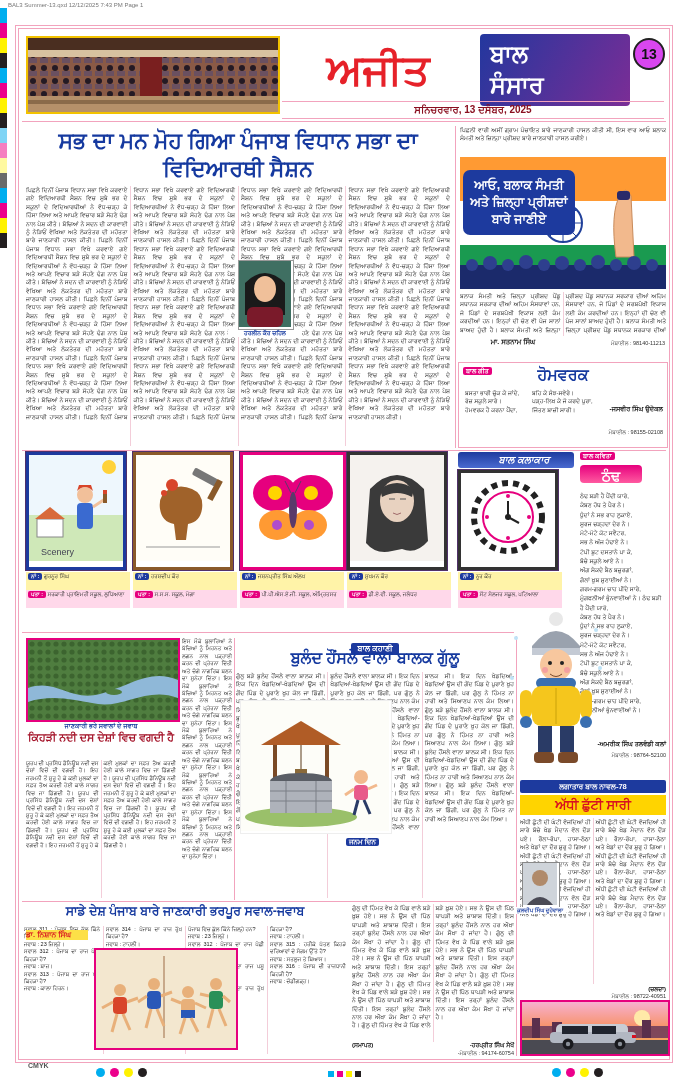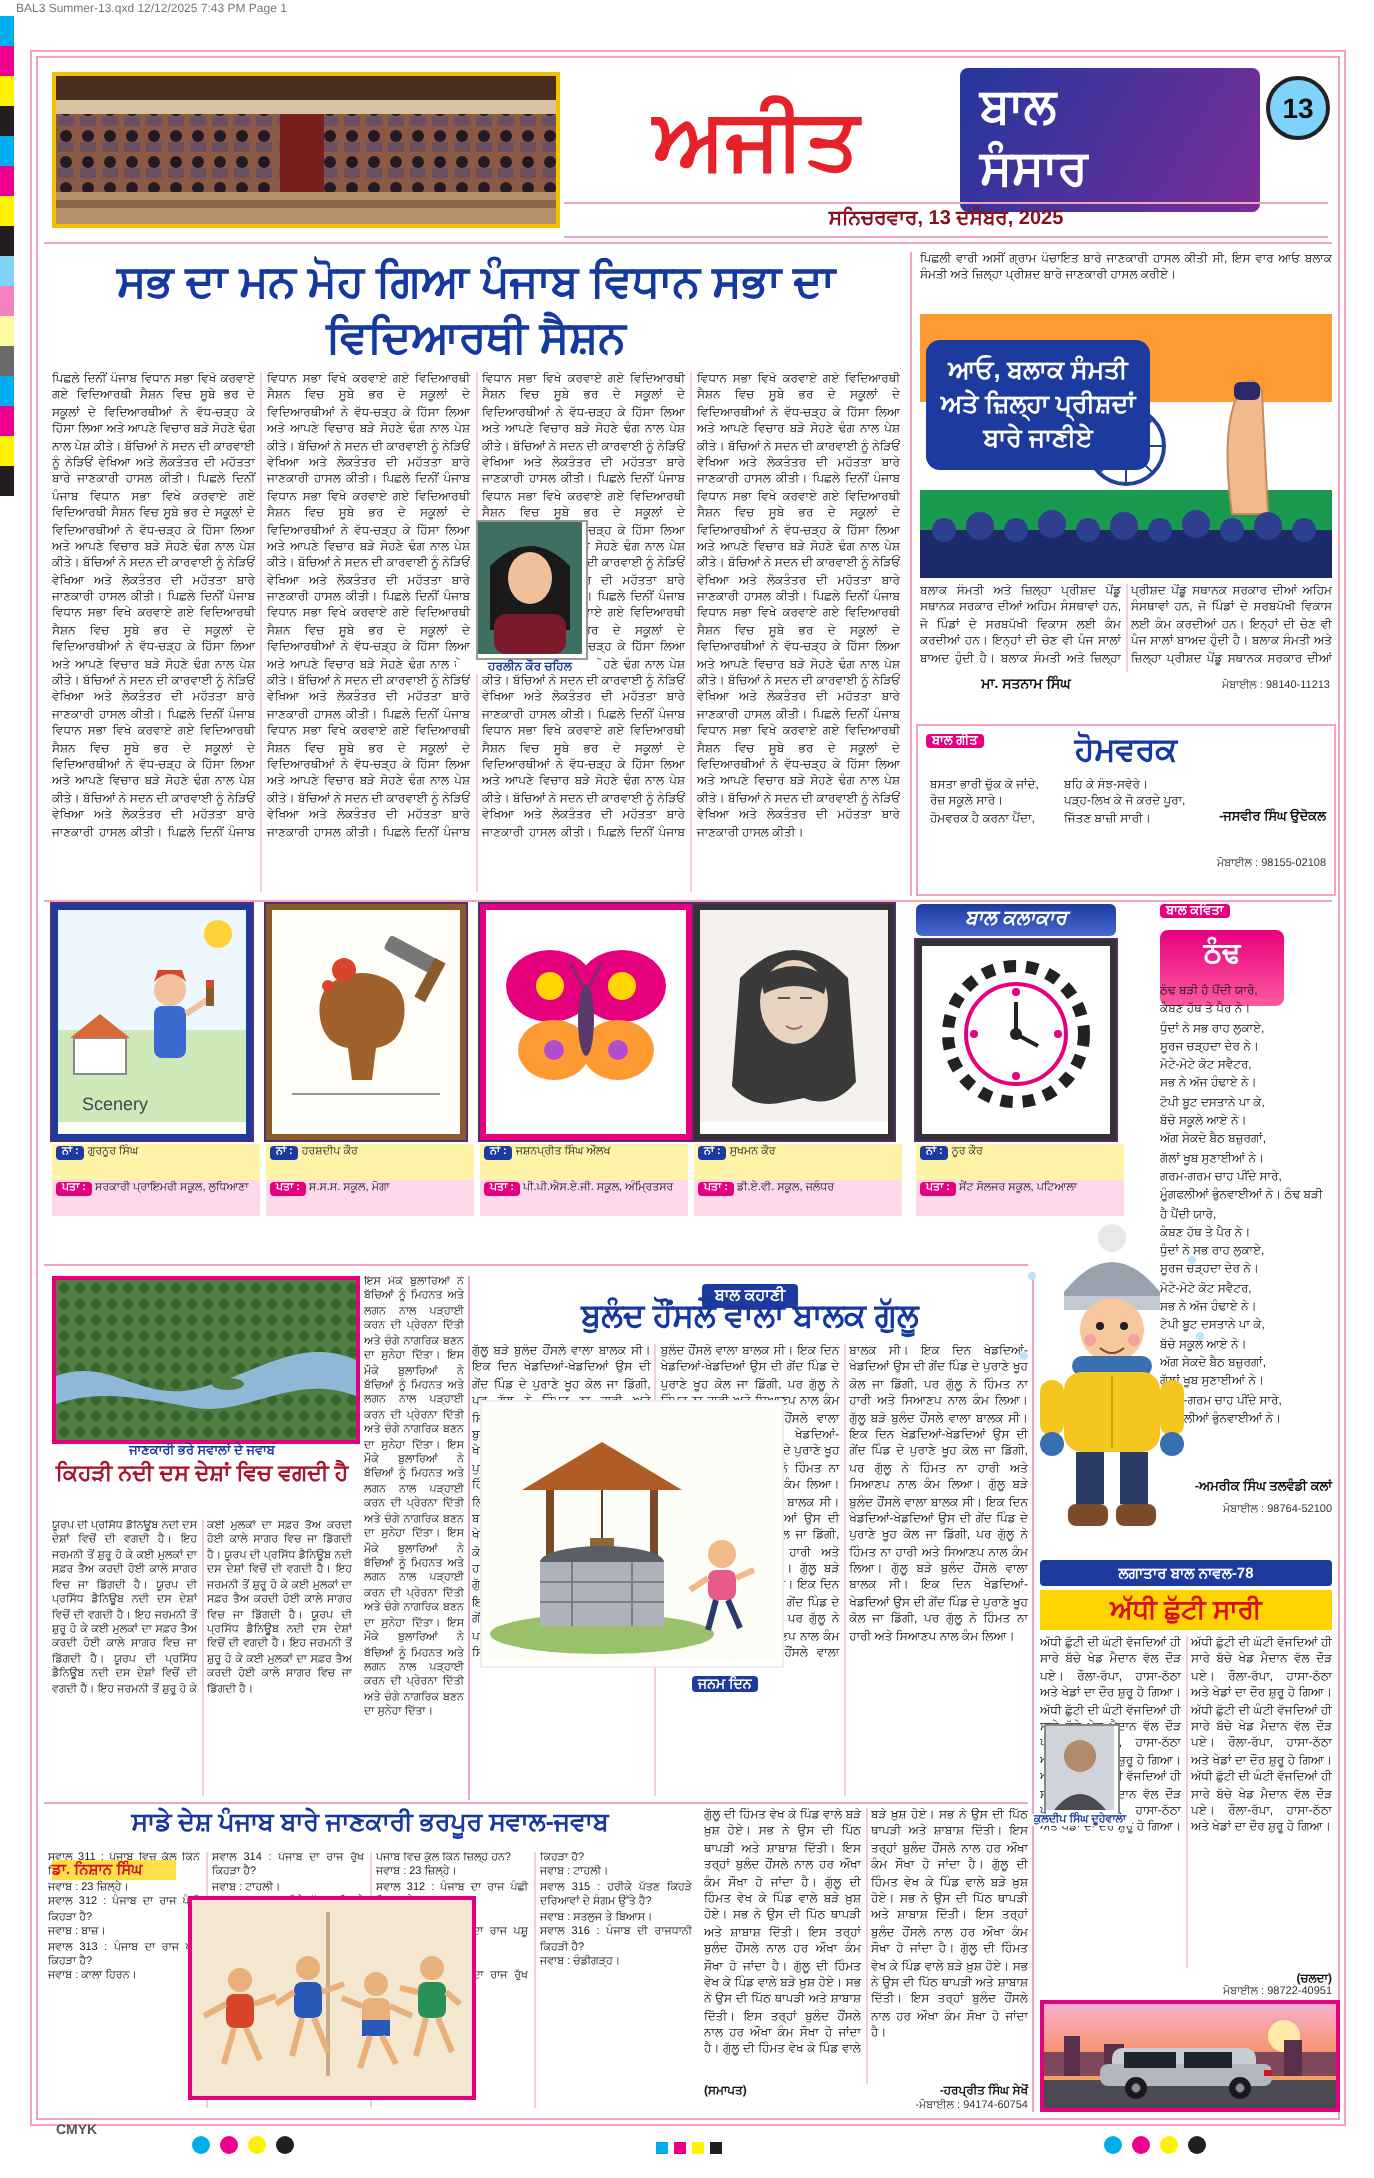--- a/index.html
+++ b/index.html
@@ -70,21 +70,21 @@
     </svg>
   </div>
 
   <div class="abs" style="left:480px;top:34px;width:150px;height:72px;background:linear-gradient(120deg,#23379e,#7b2d96);border-radius:4px;color:#fff;font-weight:bold;font-size:24px;line-height:1.3;padding:4px 10px;box-sizing:border-box;">
     <div>ਬਾਲ</div>
     <div>ਸੰਸਾਰ</div>
   </div>
 
   <div class="abs" style="left:282px;top:40px;width:192px;height:60px;font-size:42px;font-weight:bold;color:#e62129;text-align:center;line-height:60px;overflow:hidden;">ਅਜੀਤ</div>
 
-  <div class="abs" style="left:633px;top:38px;width:28px;height:28px;border-radius:50%;background:#7dd3fc;border:2px solid #222;font-size:14px;font-weight:bold;text-align:center;line-height:28px;color:#111;">13</div>
+  <div class="abs" style="left:633px;top:38px;width:28px;height:28px;border-radius:50%;background:#d946ef;border:2px solid #222;font-size:14px;font-weight:bold;text-align:center;line-height:28px;color:#111;">13</div>
 
   <div class="abs" style="left:282px;top:101px;width:382px;height:16px;border-top:1px solid #f2a3bd;border-bottom:1px solid #f2a3bd;color:#8a1020;font-size:10px;font-weight:bold;text-align:center;line-height:15px;">ਸਨਿਚਰਵਾਰ, 13 ਦਸੰਬਰ, 2025</div>
 
   <div class="abs pinkrule" style="left:22px;top:121px;width:644px;height:0;"></div>
 
   <div class="abs headline-blue" style="left:26px;top:127px;width:424px;font-size:22px;line-height:1.25;">ਸਭ ਦਾ ਮਨ ਮੋਹ ਗਿਆ ਪੰਜਾਬ ਵਿਧਾਨ ਸਭਾ ਦਾ ਵਿਦਿਆਰਥੀ ਸੈਸ਼ਨ</div>
   <div class="abs j f6 c4" style="left:26px;top:186px;width:424px;height:260px;">ਪਿਛਲੇ ਦਿਨੀਂ ਪੰਜਾਬ ਵਿਧਾਨ ਸਭਾ ਵਿਖੇ ਕਰਵਾਏ ਗਏ ਵਿਦਿਆਰਥੀ ਸੈਸ਼ਨ ਵਿਚ ਸੂਬੇ ਭਰ ਦੇ ਸਕੂਲਾਂ ਦੇ ਵਿਦਿਆਰਥੀਆਂ ਨੇ ਵੱਧ-ਚੜ੍ਹ ਕੇ ਹਿੱਸਾ ਲਿਆ ਅਤੇ ਆਪਣੇ ਵਿਚਾਰ ਬੜੇ ਸੋਹਣੇ ਢੰਗ ਨਾਲ ਪੇਸ਼ ਕੀਤੇ। ਬੱਚਿਆਂ ਨੇ ਸਦਨ ਦੀ ਕਾਰਵਾਈ ਨੂੰ ਨੇੜਿਓਂ ਵੇਖਿਆ ਅਤੇ ਲੋਕਤੰਤਰ ਦੀ ਮਹੱਤਤਾ ਬਾਰੇ ਜਾਣਕਾਰੀ ਹਾਸਲ ਕੀਤੀ। ਪਿਛਲੇ ਦਿਨੀਂ ਪੰਜਾਬ ਵਿਧਾਨ ਸਭਾ ਵਿਖੇ ਕਰਵਾਏ ਗਏ ਵਿਦਿਆਰਥੀ ਸੈਸ਼ਨ ਵਿਚ ਸੂਬੇ ਭਰ ਦੇ ਸਕੂਲਾਂ ਦੇ ਵਿਦਿਆਰਥੀਆਂ ਨੇ ਵੱਧ-ਚੜ੍ਹ ਕੇ ਹਿੱਸਾ ਲਿਆ ਅਤੇ ਆਪਣੇ ਵਿਚਾਰ ਬੜੇ ਸੋਹਣੇ ਢੰਗ ਨਾਲ ਪੇਸ਼ ਕੀਤੇ। ਬੱਚਿਆਂ ਨੇ ਸਦਨ ਦੀ ਕਾਰਵਾਈ ਨੂੰ ਨੇੜਿਓਂ ਵੇਖਿਆ ਅਤੇ ਲੋਕਤੰਤਰ ਦੀ ਮਹੱਤਤਾ ਬਾਰੇ ਜਾਣਕਾਰੀ ਹਾਸਲ ਕੀਤੀ। ਪਿਛਲੇ ਦਿਨੀਂ ਪੰਜਾਬ ਵਿਧਾਨ ਸਭਾ ਵਿਖੇ ਕਰਵਾਏ ਗਏ ਵਿਦਿਆਰਥੀ ਸੈਸ਼ਨ ਵਿਚ ਸੂਬੇ ਭਰ ਦੇ ਸਕੂਲਾਂ ਦੇ ਵਿਦਿਆਰਥੀਆਂ ਨੇ ਵੱਧ-ਚੜ੍ਹ ਕੇ ਹਿੱਸਾ ਲਿਆ ਅਤੇ ਆਪਣੇ ਵਿਚਾਰ ਬੜੇ ਸੋਹਣੇ ਢੰਗ ਨਾਲ ਪੇਸ਼ ਕੀਤੇ। ਬੱਚਿਆਂ ਨੇ ਸਦਨ ਦੀ ਕਾਰਵਾਈ ਨੂੰ ਨੇੜਿਓਂ ਵੇਖਿਆ ਅਤੇ ਲੋਕਤੰਤਰ ਦੀ ਮਹੱਤਤਾ ਬਾਰੇ ਜਾਣਕਾਰੀ ਹਾਸਲ ਕੀਤੀ। ਪਿਛਲੇ ਦਿਨੀਂ ਪੰਜਾਬ ਵਿਧਾਨ ਸਭਾ ਵਿਖੇ ਕਰਵਾਏ ਗਏ ਵਿਦਿਆਰਥੀ ਸੈਸ਼ਨ ਵਿਚ ਸੂਬੇ ਭਰ ਦੇ ਸਕੂਲਾਂ ਦੇ ਵਿਦਿਆਰਥੀਆਂ ਨੇ ਵੱਧ-ਚੜ੍ਹ ਕੇ ਹਿੱਸਾ ਲਿਆ ਅਤੇ ਆਪਣੇ ਵਿਚਾਰ ਬੜੇ ਸੋਹਣੇ ਢੰਗ ਨਾਲ ਪੇਸ਼ ਕੀਤੇ। ਬੱਚਿਆਂ ਨੇ ਸਦਨ ਦੀ ਕਾਰਵਾਈ ਨੂੰ ਨੇੜਿਓਂ ਵੇਖਿਆ ਅਤੇ ਲੋਕਤੰਤਰ ਦੀ ਮਹੱਤਤਾ ਬਾਰੇ ਜਾਣਕਾਰੀ ਹਾਸਲ ਕੀਤੀ। ਪਿਛਲੇ ਦਿਨੀਂ ਪੰਜਾਬ ਵਿਧਾਨ ਸਭਾ ਵਿਖੇ ਕਰਵਾਏ ਗਏ ਵਿਦਿਆਰਥੀ ਸੈਸ਼ਨ ਵਿਚ ਸੂਬੇ ਭਰ ਦੇ ਸਕੂਲਾਂ ਦੇ ਵਿਦਿਆਰਥੀਆਂ ਨੇ ਵੱਧ-ਚੜ੍ਹ ਕੇ ਹਿੱਸਾ ਲਿਆ ਅਤੇ ਆਪਣੇ ਵਿਚਾਰ ਬੜੇ ਸੋਹਣੇ ਢੰਗ ਨਾਲ ਪੇਸ਼ ਕੀਤੇ। ਬੱਚਿਆਂ ਨੇ ਸਦਨ ਦੀ ਕਾਰਵਾਈ ਨੂੰ ਨੇੜਿਓਂ ਵੇਖਿਆ ਅਤੇ ਲੋਕਤੰਤਰ ਦੀ ਮਹੱਤਤਾ ਬਾਰੇ ਜਾਣਕਾਰੀ ਹਾਸਲ ਕੀਤੀ। ਪਿਛਲੇ ਦਿਨੀਂ ਪੰਜਾਬ ਵਿਧਾਨ ਸਭਾ ਵਿਖੇ ਕਰਵਾਏ ਗਏ ਵਿਦਿਆਰਥੀ ਸੈਸ਼ਨ ਵਿਚ ਸੂਬੇ ਭਰ ਦੇ ਸਕੂਲਾਂ ਦੇ ਵਿਦਿਆਰਥੀਆਂ ਨੇ ਵੱਧ-ਚੜ੍ਹ ਕੇ ਹਿੱਸਾ ਲਿਆ ਅਤੇ ਆਪਣੇ ਵਿਚਾਰ ਬੜੇ ਸੋਹਣੇ ਢੰਗ ਨਾਲ ਪੇਸ਼ ਕੀਤੇ। ਬੱਚਿਆਂ ਨੇ ਸਦਨ ਦੀ ਕਾਰਵਾਈ ਨੂੰ ਨੇੜਿਓਂ ਵੇਖਿਆ ਅਤੇ ਲੋਕਤੰਤਰ ਦੀ ਮਹੱਤਤਾ ਬਾਰੇ ਜਾਣਕਾਰੀ ਹਾਸਲ ਕੀਤੀ। ਪਿਛਲੇ ਦਿਨੀਂ ਪੰਜਾਬ ਵਿਧਾਨ ਸਭਾ ਵਿਖੇ ਕਰਵਾਏ ਗਏ ਵਿਦਿਆਰਥੀ ਸੈਸ਼ਨ ਵਿਚ ਸੂਬੇ ਭਰ ਦੇ ਸਕੂਲਾਂ ਦੇ ਵਿਦਿਆਰਥੀਆਂ ਨੇ ਵੱਧ-ਚੜ੍ਹ ਕੇ ਹਿੱਸਾ ਲਿਆ ਅਤੇ ਆਪਣੇ ਵਿਚਾਰ ਬੜੇ ਸੋਹਣੇ ਢੰਗ ਨਾਲ ਪੇਸ਼ ਕੀਤੇ। ਬੱਚਿਆਂ ਨੇ ਸਦਨ ਦੀ ਕਾਰਵਾਈ ਨੂੰ ਨੇੜਿਓਂ ਵੇਖਿਆ ਅਤੇ ਲੋਕਤੰਤਰ ਦੀ ਮਹੱਤਤਾ ਬਾਰੇ ਜਾਣਕਾਰੀ ਹਾਸਲ ਕੀਤੀ। ਪਿਛਲੇ ਦਿਨੀਂ ਪੰਜਾਬ ਵਿਧਾਨ ਸਭਾ ਵਿਖੇ ਕਰਵਾਏ ਗਏ ਵਿਦਿਆਰਥੀ ਸੈਸ਼ਨ ਵਿਚ ਸੂਬੇ ਭਰ ਦੇ ਸਕੂਲਾਂ ਦੇ ਵਿਦਿਆਰਥੀਆਂ ਨੇ ਵੱਧ-ਚੜ੍ਹ ਕੇ ਹਿੱਸਾ ਲਿਆ ਅਤੇ ਆਪਣੇ ਵਿਚਾਰ ਬੜੇ ਸੋਹਣੇ ਢੰਗ ਨਾਲ ਪੇਸ਼ ਕੀਤੇ। ਬੱਚਿਆਂ ਨੇ ਸਦਨ ਦੀ ਕਾਰਵਾਈ ਨੂੰ ਨੇੜਿਓਂ ਵੇਖਿਆ ਅਤੇ ਲੋਕਤੰਤਰ ਦੀ ਮਹੱਤਤਾ ਬਾਰੇ ਜਾਣਕਾਰੀ ਹਾਸਲ ਕੀਤੀ। ਪਿਛਲੇ ਦਿਨੀਂ ਪੰਜਾਬ ਵਿਧਾਨ ਸਭਾ ਵਿਖੇ ਕਰਵਾਏ ਗਏ ਵਿਦਿਆਰਥੀ ਸੈਸ਼ਨ ਵਿਚ ਸੂਬੇ ਭਰ ਦੇ ਸਕੂਲਾਂ ਦੇ ਵਿਦਿਆਰਥੀਆਂ ਨੇ ਵੱਧ-ਚੜ੍ਹ ਕੇ ਹਿੱਸਾ ਲਿਆ ਅਤੇ ਆਪਣੇ ਵਿਚਾਰ ਬੜੇ ਸੋਹਣੇ ਢੰਗ ਨਾਲ ਪੇਸ਼ ਕੀਤੇ। ਬੱਚਿਆਂ ਨੇ ਸਦਨ ਦੀ ਕਾਰਵਾਈ ਨੂੰ ਨੇੜਿਓਂ ਵੇਖਿਆ ਅਤੇ ਲੋਕਤੰਤਰ ਦੀ ਮਹੱਤਤਾ ਬਾਰੇ ਜਾਣਕਾਰੀ ਹਾਸਲ ਕੀਤੀ। ਪਿਛਲੇ ਦਿਨੀਂ ਪੰਜਾਬ ਵਿਧਾਨ ਸਭਾ ਵਿਖੇ ਕਰਵਾਏ ਗਏ ਵਿਦਿਆਰਥੀ ਸੈਸ਼ਨ ਵਿਚ ਸੂਬੇ ਭਰ ਦੇ ਸਕੂਲਾਂ ਦੇ ਵਿਦਿਆਰਥੀਆਂ ਨੇ ਵੱਧ-ਚੜ੍ਹ ਕੇ ਹਿੱਸਾ ਲਿਆ ਅਤੇ ਆਪਣੇ ਵਿਚਾਰ ਬੜੇ ਸੋਹਣੇ ਢੰਗ ਨਾਲ ਪੇਸ਼ ਕੀਤੇ। ਬੱਚਿਆਂ ਨੇ ਸਦਨ ਦੀ ਕਾਰਵਾਈ ਨੂੰ ਨੇੜਿਓਂ ਵੇਖਿਆ ਅਤੇ ਲੋਕਤੰਤਰ ਦੀ ਮਹੱਤਤਾ ਬਾਰੇ ਜਾਣਕਾਰੀ ਹਾਸਲ ਕੀਤੀ। ਪਿਛਲੇ ਦਿਨੀਂ ਪੰਜਾਬ ਵਿਧਾਨ ਸਭਾ ਵਿਖੇ ਕਰਵਾਏ ਗਏ ਵਿਦਿਆਰਥੀ ਸੈਸ਼ਨ ਵਿਚ ਸੂਬੇ ਭਰ ਦੇ ਸਕੂਲਾਂ ਦੇ ਵਿਦਿਆਰਥੀਆਂ ਨੇ ਵੱਧ-ਚੜ੍ਹ ਕੇ ਹਿੱਸਾ ਲਿਆ ਅਤੇ ਆਪਣੇ ਵਿਚਾਰ ਬੜੇ ਸੋਹਣੇ ਢੰਗ ਨਾਲ ਪੇਸ਼ ਕੀਤੇ। ਬੱਚਿਆਂ ਨੇ ਸਦਨ ਦੀ ਕਾਰਵਾਈ ਨੂੰ ਨੇੜਿਓਂ ਵੇਖਿਆ ਅਤੇ ਲੋਕਤੰਤਰ ਦੀ ਮਹੱਤਤਾ ਬਾਰੇ ਜਾਣਕਾਰੀ ਹਾਸਲ ਕੀਤੀ। ਪਿਛਲੇ ਦਿਨੀਂ ਪੰਜਾਬ ਵਿਧਾਨ ਸਭਾ ਵਿਖੇ ਕਰਵਾਏ ਗਏ ਵਿਦਿਆਰਥੀ ਸੈਸ਼ਨ ਵਿਚ ਸੂਬੇ ਭਰ ਦੇ ਸਕੂਲਾਂ ਦੇ ਵਿਦਿਆਰਥੀਆਂ ਨੇ ਵੱਧ-ਚੜ੍ਹ ਕੇ ਹਿੱਸਾ ਲਿਆ ਅਤੇ ਆਪਣੇ ਵਿਚਾਰ ਬੜੇ ਸੋਹਣੇ ਢੰਗ ਨਾਲ ਪੇਸ਼ ਕੀਤੇ। ਬੱਚਿਆਂ ਨੇ ਸਦਨ ਦੀ ਕਾਰਵਾਈ ਨੂੰ ਨੇੜਿਓਂ ਵੇਖਿਆ ਅਤੇ ਲੋਕਤੰਤਰ ਦੀ ਮਹੱਤਤਾ ਬਾਰੇ ਜਾਣਕਾਰੀ ਹਾਸਲ ਕੀਤੀ। ਪਿਛਲੇ ਦਿਨੀਂ ਪੰਜਾਬ ਵਿਧਾਨ ਸਭਾ ਵਿਖੇ ਕਰਵਾਏ ਗਏ ਵਿਦਿਆਰਥੀ ਸੈਸ਼ਨ ਵਿਚ ਸੂਬੇ ਭਰ ਦੇ ਸਕੂਲਾਂ ਦੇ ਵਿਦਿਆਰਥੀਆਂ ਨੇ ਵੱਧ-ਚੜ੍ਹ ਕੇ ਹਿੱਸਾ ਲਿਆ ਅਤੇ ਆਪਣੇ ਵਿਚਾਰ ਬੜੇ ਸੋਹਣੇ ਢੰਗ ਨਾਲ ਪੇਸ਼ ਕੀਤੇ। ਬੱਚਿਆਂ ਨੇ ਸਦਨ ਦੀ ਕਾਰਵਾਈ ਨੂੰ ਨੇੜਿਓਂ ਵੇਖਿਆ ਅਤੇ ਲੋਕਤੰਤਰ ਦੀ ਮਹੱਤਤਾ ਬਾਰੇ ਜਾਣਕਾਰੀ ਹਾਸਲ ਕੀਤੀ। ਪਿਛਲੇ ਦਿਨੀਂ ਪੰਜਾਬ ਵਿਧਾਨ ਸਭਾ ਵਿਖੇ ਕਰਵਾਏ ਗਏ ਵਿਦਿਆਰਥੀ ਸੈਸ਼ਨ ਵਿਚ ਸੂਬੇ ਭਰ ਦੇ ਸਕੂਲਾਂ ਦੇ ਵਿਦਿਆਰਥੀਆਂ ਨੇ ਵੱਧ-ਚੜ੍ਹ ਕੇ ਹਿੱਸਾ ਲਿਆ ਅਤੇ ਆਪਣੇ ਵਿਚਾਰ ਬੜੇ ਸੋਹਣੇ ਢੰਗ ਨਾਲ ਪੇਸ਼ ਕੀਤੇ। ਬੱਚਿਆਂ ਨੇ ਸਦਨ ਦੀ ਕਾਰਵਾਈ ਨੂੰ ਨੇੜਿਓਂ ਵੇਖਿਆ ਅਤੇ ਲੋਕਤੰਤਰ ਦੀ ਮਹੱਤਤਾ ਬਾਰੇ ਜਾਣਕਾਰੀ ਹਾਸਲ ਕੀਤੀ। ਪਿਛਲੇ ਦਿਨੀਂ ਪੰਜਾਬ ਵਿਧਾਨ ਸਭਾ ਵਿਖੇ ਕਰਵਾਏ ਗਏ ਵਿਦਿਆਰਥੀ ਸੈਸ਼ਨ ਵਿਚ ਸੂਬੇ ਭਰ ਦੇ ਸਕੂਲਾਂ ਦੇ ਵਿਦਿਆਰਥੀਆਂ ਨੇ ਵੱਧ-ਚੜ੍ਹ ਕੇ ਹਿੱਸਾ ਲਿਆ ਅਤੇ ਆਪਣੇ ਵਿਚਾਰ ਬੜੇ ਸੋਹਣੇ ਢੰਗ ਨਾਲ ਪੇਸ਼ ਕੀਤੇ। ਬੱਚਿਆਂ ਨੇ ਸਦਨ ਦੀ ਕਾਰਵਾਈ ਨੂੰ ਨੇੜਿਓਂ ਵੇਖਿਆ ਅਤੇ ਲੋਕਤੰਤਰ ਦੀ ਮਹੱਤਤਾ ਬਾਰੇ ਜਾਣਕਾਰੀ ਹਾਸਲ ਕੀਤੀ। ਪਿਛਲੇ ਦਿਨੀਂ ਪੰਜਾਬ ਵਿਧਾਨ ਸਭਾ ਵਿਖੇ ਕਰਵਾਏ ਗਏ ਵਿਦਿਆਰਥੀ ਸੈਸ਼ਨ ਵਿਚ ਸੂਬੇ ਭਰ ਦੇ ਸਕੂਲਾਂ ਦੇ ਵਿਦਿਆਰਥੀਆਂ ਨੇ ਵੱਧ-ਚੜ੍ਹ ਕੇ ਹਿੱਸਾ ਲਿਆ ਅਤੇ ਆਪਣੇ ਵਿਚਾਰ ਬੜੇ ਸੋਹਣੇ ਢੰਗ ਨਾਲ ਪੇਸ਼ ਕੀਤੇ। ਬੱਚਿਆਂ ਨੇ ਸਦਨ ਦੀ ਕਾਰਵਾਈ ਨੂੰ ਨੇੜਿਓਂ ਵੇਖਿਆ ਅਤੇ ਲੋਕਤੰਤਰ ਦੀ ਮਹੱਤਤਾ ਬਾਰੇ ਜਾਣਕਾਰੀ ਹਾਸਲ ਕੀਤੀ।</div>
 
   <div class="abs" style="left:238px;top:260px;width:54px;height:68px;border:1px solid #999;background:#fff;z-index:3;">
     <svg width="52" height="66" viewBox="0 0 52 66">
@@ -209,40 +209,40 @@
       <ellipse cx="47" cy="46" rx="17" ry="21" fill="#e8d2c0"></ellipse>
       <path d="M30 34 q17 -12 34 0 l-2 8 q-15 -8 -30 0 z" fill="#3a3a3a"></path>
       <line x1="39" y1="44" x2="45" y2="44" stroke="#555"></line>
       <line x1="50" y1="44" x2="56" y2="44" stroke="#555"></line>
       <path d="M43 58 q4 3 8 0" stroke="#a06a6a" fill="none"></path>
     </svg>
   </div>
   <div class="grow row-name" style="left:347px;top:572px;width:100px;"><span class="chip">ਨਾਂ :</span> <span>ਸੁਖਮਨ ਕੌਰ</span></div>
   <div class="grow row-addr" style="left:347px;top:590px;width:100px;"><span class="chip" style="background:#e6007e">ਪਤਾ :</span> <span>ਡੀ.ਏ.ਵੀ. ਸਕੂਲ, ਜਲੰਧਰ</span></div>
 
-  <div class="abs" style="left:458px;top:452px;width:100px;height:16px;background:linear-gradient(#1d3a9e,#4a6ad0);color:#fff;font-size:10px;font-style:italic;font-weight:bold;text-align:center;line-height:16px;border-radius:3px;">ਬਾਲ ਕਲਾਕਾਰ</div>
+  <div class="abs" style="left:458px;top:452px;width:100px;height:16px;background:linear-gradient(#1d3a9e,#4a6ad0);color:#fff;font-size:10px;font-style:italic;font-weight:bold;text-align:center;line-height:16px;border-radius:3px;padding-left:16px;">ਬਾਲ ਕਲਾਕਾਰ</div>
   <div class="artframe" style="left:458px;top:470px;width:94px;height:94px;border:3px solid #333;outline:1px solid #50306a;">
     <svg width="94" height="88" viewBox="0 0 94 88">
       <rect width="94" height="88" fill="#fff"></rect>
       <circle cx="47" cy="44" r="34" fill="none" stroke="#222" stroke-width="6" stroke-dasharray="6 5"></circle>
       <circle cx="47" cy="44" r="25" fill="#fff" stroke="#e6007e" stroke-width="2"></circle>
       <circle cx="47" cy="44" r="3" fill="#222"></circle>
       <line x1="47" y1="44" x2="47" y2="28" stroke="#222" stroke-width="2"></line>
       <line x1="47" y1="44" x2="58" y2="50" stroke="#222" stroke-width="2"></line>
       <circle cx="47" cy="23" r="2" fill="#e6007e"></circle>
         <circle cx="68" cy="44" r="2" fill="#e6007e"></circle>
       <circle cx="47" cy="65" r="2" fill="#e6007e"></circle>
         <circle cx="26" cy="44" r="2" fill="#e6007e"></circle>
     </svg>
   </div>
   <div class="grow row-name" style="left:458px;top:572px;width:100px;"><span class="chip">ਨਾਂ :</span> <span>ਨੂਰ ਕੌਰ</span></div>
   <div class="grow row-addr" style="left:458px;top:590px;width:100px;"><span class="chip" style="background:#e6007e">ਪਤਾ :</span> <span>ਸੇਂਟ ਸੋਲਜਰ ਸਕੂਲ, ਪਟਿਆਲਾ</span></div>
 
   <span class="chip" style="position:absolute;left:580px;top:452px;font-size:6.5px;background:#e6007e;">ਬਾਲ ਕਵਿਤਾ</span>
-  <div class="abs" style="left:580px;top:465px;width:62px;height:38px;background:linear-gradient(#e6007e,#ff5aa0);color:#fff;font-size:14px;font-weight:bold;text-align:center;line-height:22px;border-radius:4px;">ਠੰਢ</div>
+  <div class="abs" style="left:580px;top:465px;width:62px;height:18px;background:linear-gradient(#e6007e,#ff5aa0);color:#fff;font-size:14px;font-weight:bold;text-align:center;line-height:22px;border-radius:4px;">ਠੰਢ</div>
   <div class="abs pre f6" style="left:580px;top:492px;width:86px;height:242px;line-height:1.55;color:#151515;overflow:hidden;">ਠੰਢ ਬੜੀ ਹੈ ਪੈਂਦੀ ਯਾਰੋ,
 ਕੰਬਣ ਹੱਥ ਤੇ ਪੈਰ ਨੇ।
 ਧੁੰਦਾਂ ਨੇ ਸਭ ਰਾਹ ਲੁਕਾਏ,
 ਸੂਰਜ ਚੜ੍ਹਦਾ ਦੇਰ ਨੇ।
 ਮੋਟੇ-ਮੋਟੇ ਕੋਟ ਸਵੈਟਰ,
 ਸਭ ਨੇ ਅੱਜ ਹੰਢਾਏ ਨੇ।
 ਟੋਪੀ ਬੂਟ ਦਸਤਾਨੇ ਪਾ ਕੇ,
 ਬੱਚੇ ਸਕੂਲੇ ਆਏ ਨੇ।
 ਅੱਗ ਸੇਕਦੇ ਬੈਠ ਬਜ਼ੁਰਗਾਂ,
 ਗੱਲਾਂ ਖੂਬ ਸੁਣਾਈਆਂ ਨੇ।

